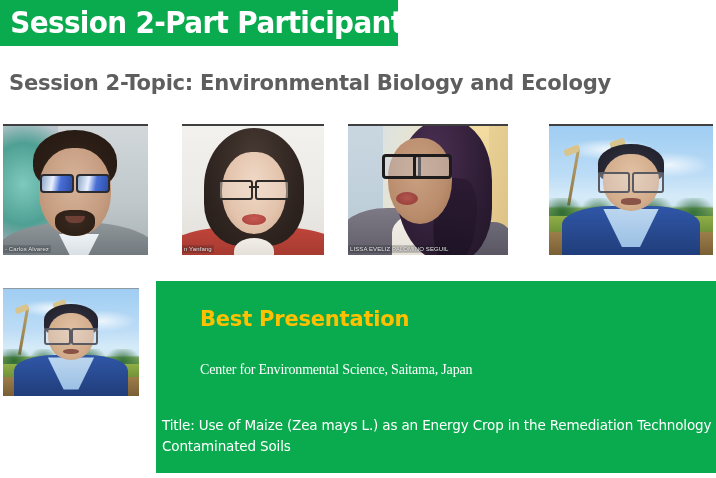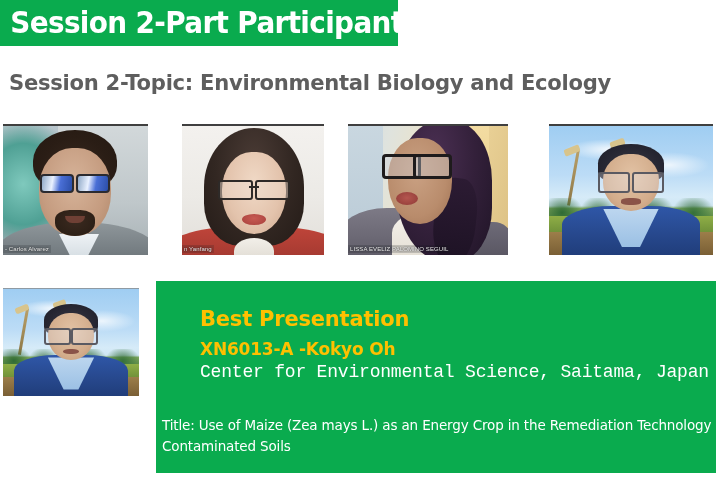--- a/index.html
+++ b/index.html
@@ -341,22 +341,22 @@
     font-weight: bold;
     font-size: 17px;
     letter-spacing: -0.2px;
     white-space: nowrap;
   }
   .award-affil {
     position: absolute;
     left: 44px;
     top: 81px;
     color: #ffffff;
-    font-family: Liberation Mono, monospace;
-    font-size: 18px;
+    font-family: Liberation Serif, serif;
+    font-size: 14px;
     letter-spacing: -0.2px;
     white-space: nowrap;
   }
   .award-title {
     position: absolute;
     left: 6px;
     top: 134px;
     width: 580px;
     color: #ffffff;
     font-family: "DejaVu Sans", sans-serif;
@@ -461,21 +461,20 @@
       <div class="lens" style="left:0;width:42%;height:100%;"></div>
       <div class="lens" style="right:0;width:42%;height:100%;"></div>
     </div>
     <div class="mouth" style="left:44%;top:56%;width:12%;height:5%;"></div>
   </div>
   <div class="name-tag"></div>
 </div>
 
 <div class="award-panel">
   <div class="award-best">Best Presentation</div>
-  <div class="award-code">XN6013-A -Kokyo Oh</div>
   <div class="award-affil">Center for Environmental Science, Saitama, Japan</div>
   <div class="award-title">Title: Use of Maize (Zea mays L.) as an Energy Crop in the Remediation Technology Contaminated Soils</div>
 </div>
 
 <div class="thumb kokyo" id="award-photo">
   <div class="thumb-inner">
     <div class="bg"></div>
     <div class="cloud1"></div>
     <div class="cloud2"></div>
     <div class="lamp" style="left:14%;top:18%;width:3px;height:44%;transform:rotate(10deg);"></div>

